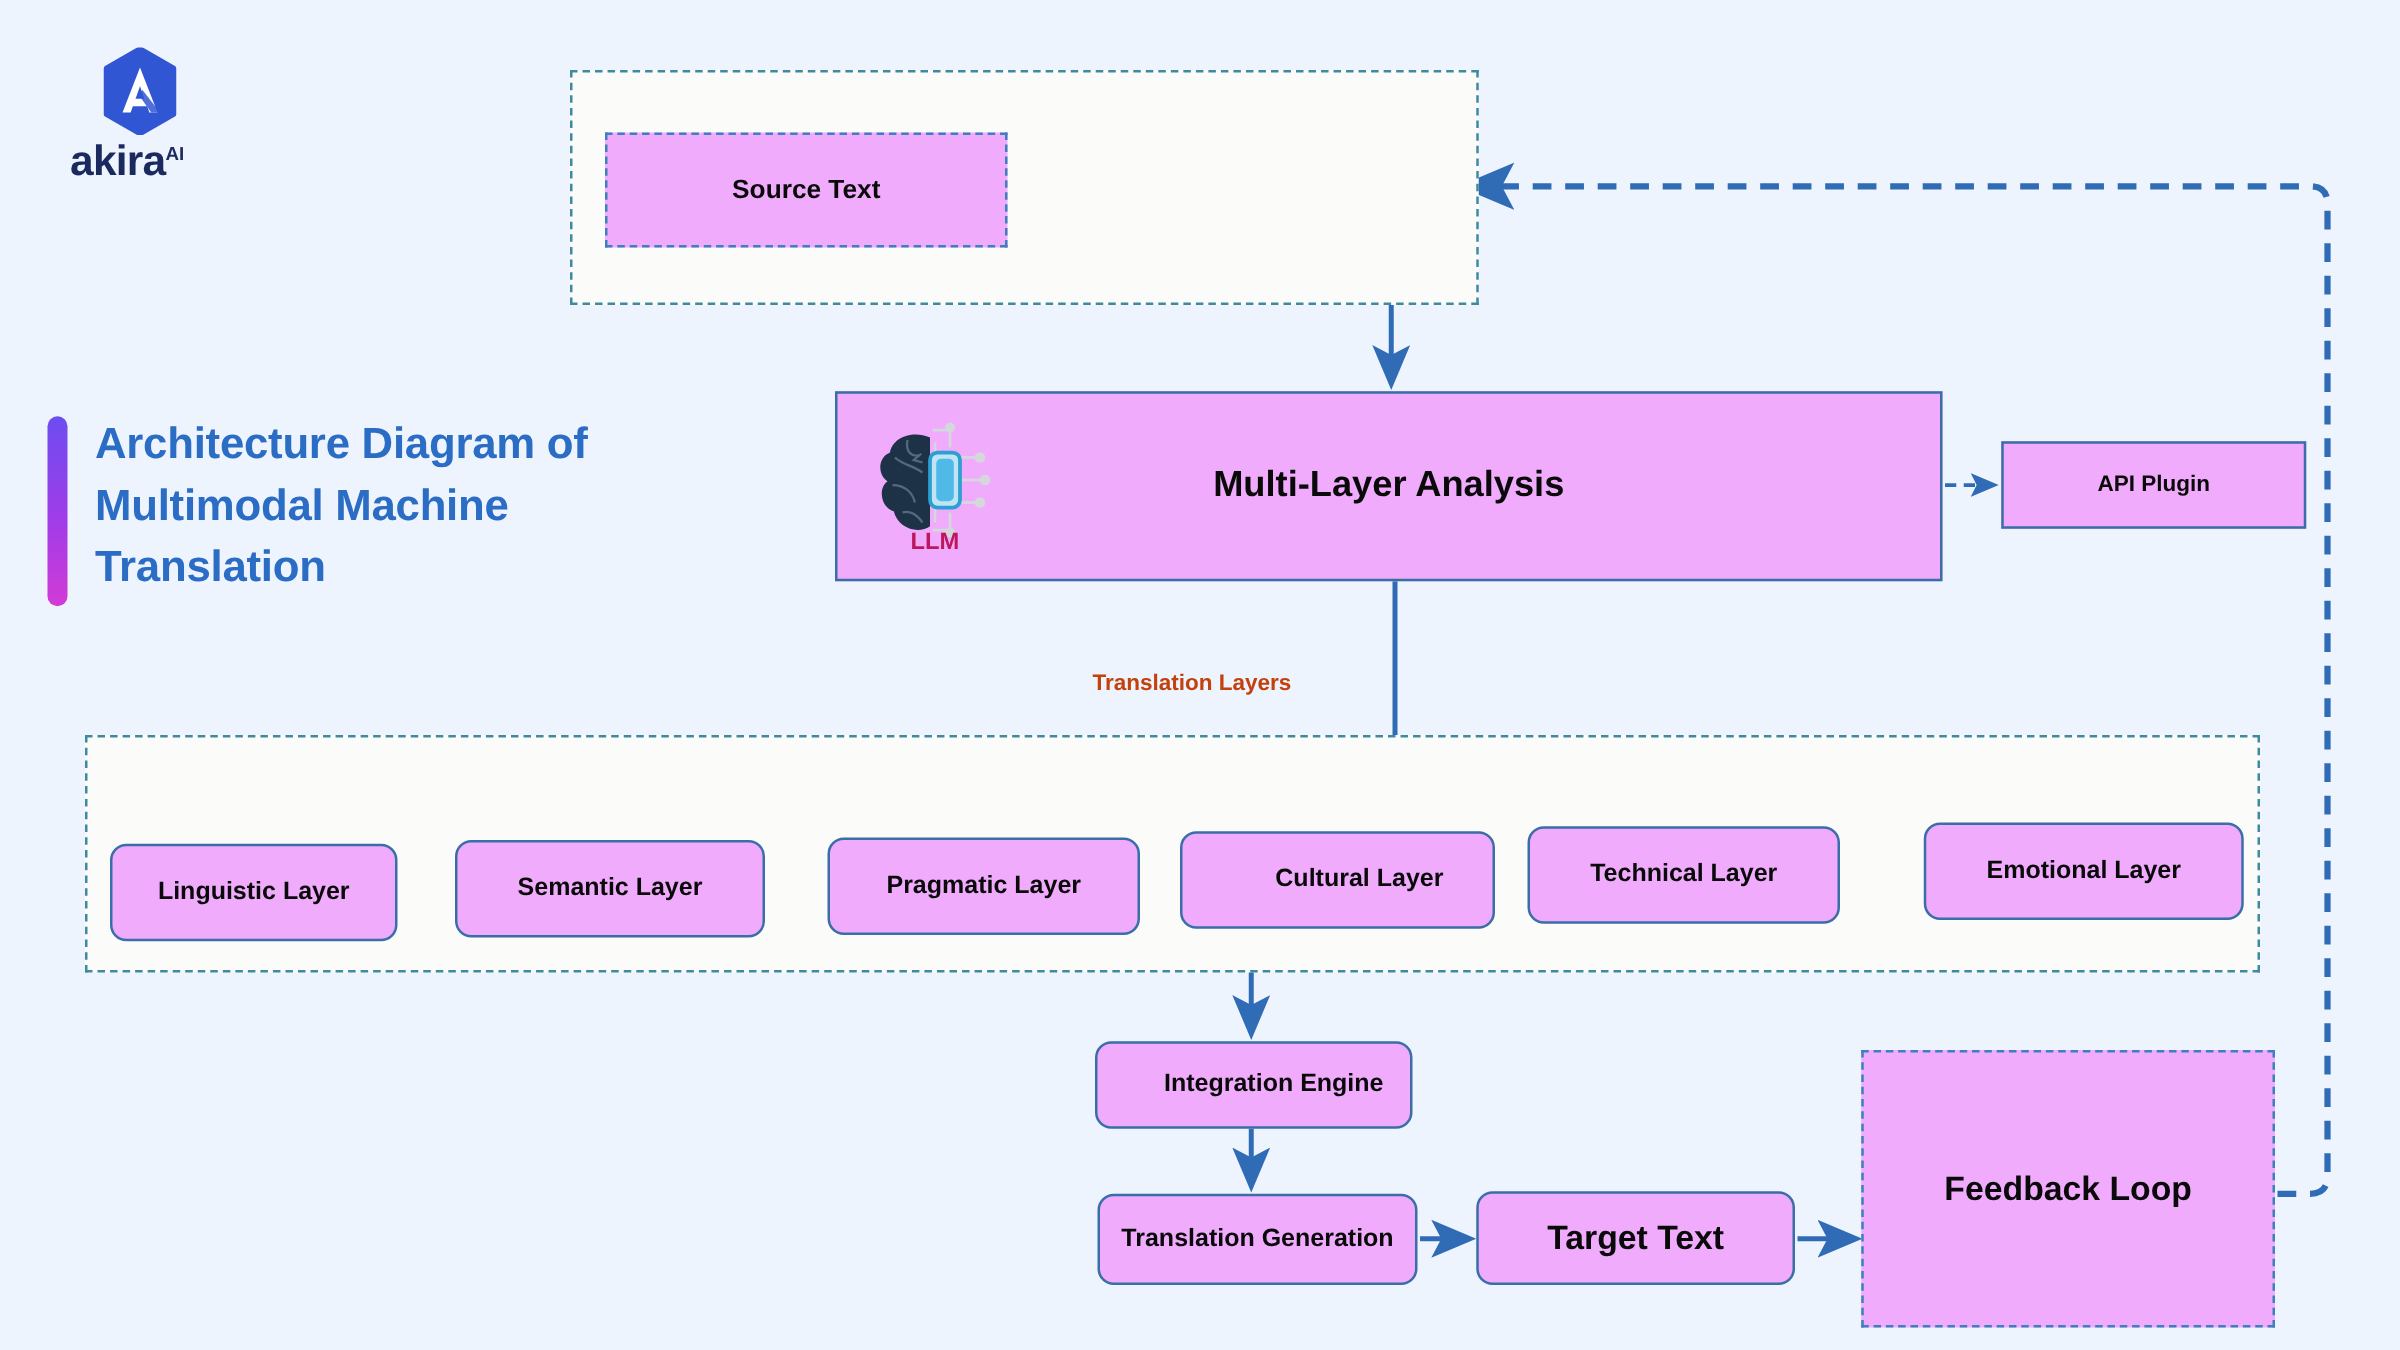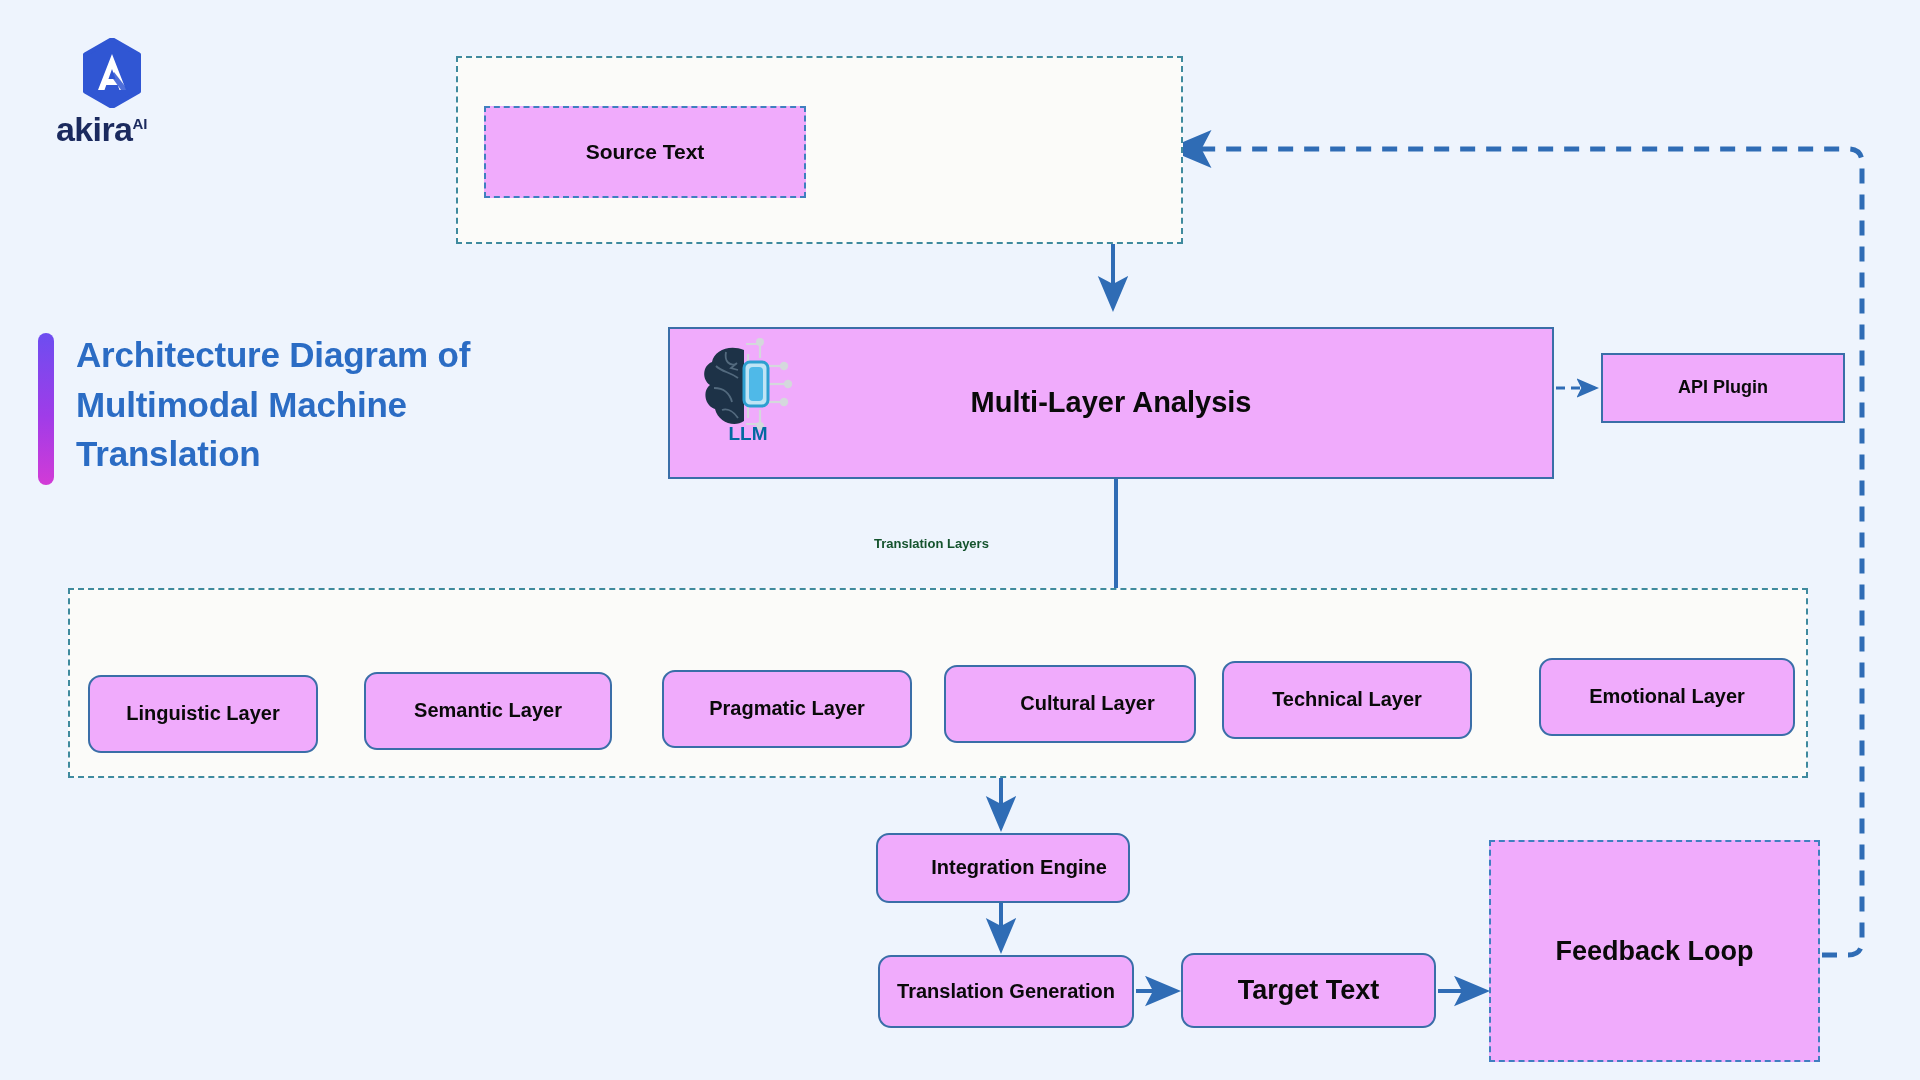--- a/index.html
+++ b/index.html
@@ -51,32 +51,32 @@
   .solid   { border: 2.5px solid #3a6ea8; }
   .dashed-box { border: 2.5px dashed #3f7fc0; }
   .dashed-teal { border: 2px dashed #3f8a9e; }
   .rounded { border-radius: 13px; }
 
   
   #grp-input   { left: 456px; top: 56px;  width: 727px; height: 188px; background: #fbfbf9; }
   #n-source    { left: 484px; top: 106px; width: 322px; height: 92px; font-size: 21px; }
   #n-inputproc { left: 837px; top: 106px; width: 322px; height: 92px; font-size: 21px; }
 
-  #n-analysis  { left: 668px; top: 313px; width: 886px; height: 152px; font-size: 29px; margin-top: 14px; }
+  #n-analysis  { left: 668px; top: 313px; width: 886px; height: 152px; font-size: 29px; }
   #n-api       { left: 1601px; top: 353px; width: 244px; height: 70px; font-size: 18px; }
 
   #llm-icon-wrap { position: absolute; left: 700px; top: 336px; width: 96px; height: 100px; }
   #llm-label {
     position: absolute; left: 700px; top: 423px; width: 96px;
-    text-align: center; font-size: 19px; font-weight: 700; color: #0369a1;
+    text-align: center; font-size: 19px; font-weight: 700; color: #be185d;
   }
 
   #lbl-layers {
     position: absolute; left: 874px; top: 536px;
-    font-size: 13px; font-weight: 700; color: #14532d;
+    font-size: 18px; font-weight: 700; color: #c2410c;
   }
   #grp-layers { left: 68px; top: 588px; width: 1740px; height: 190px; background: #fbfbf9; }
 
   #n-linguistic { left: 88px;  top: 675px; width: 230px; height: 78px; font-size: 20px; }
   #n-semantic   { left: 364px; top: 672px; width: 248px; height: 78px; font-size: 20px; }
   #n-pragmatic  { left: 662px; top: 670px; width: 250px; height: 78px; font-size: 20px; }
   #n-cultural   { left: 944px; top: 665px; width: 252px; height: 78px; font-size: 20px; padding-left: 35px; }
   #n-technical  { left: 1222px;top: 661px; width: 250px; height: 78px; font-size: 20px; }
   #n-emotional  { left: 1539px;top: 658px; width: 256px; height: 78px; font-size: 20px; }
 

